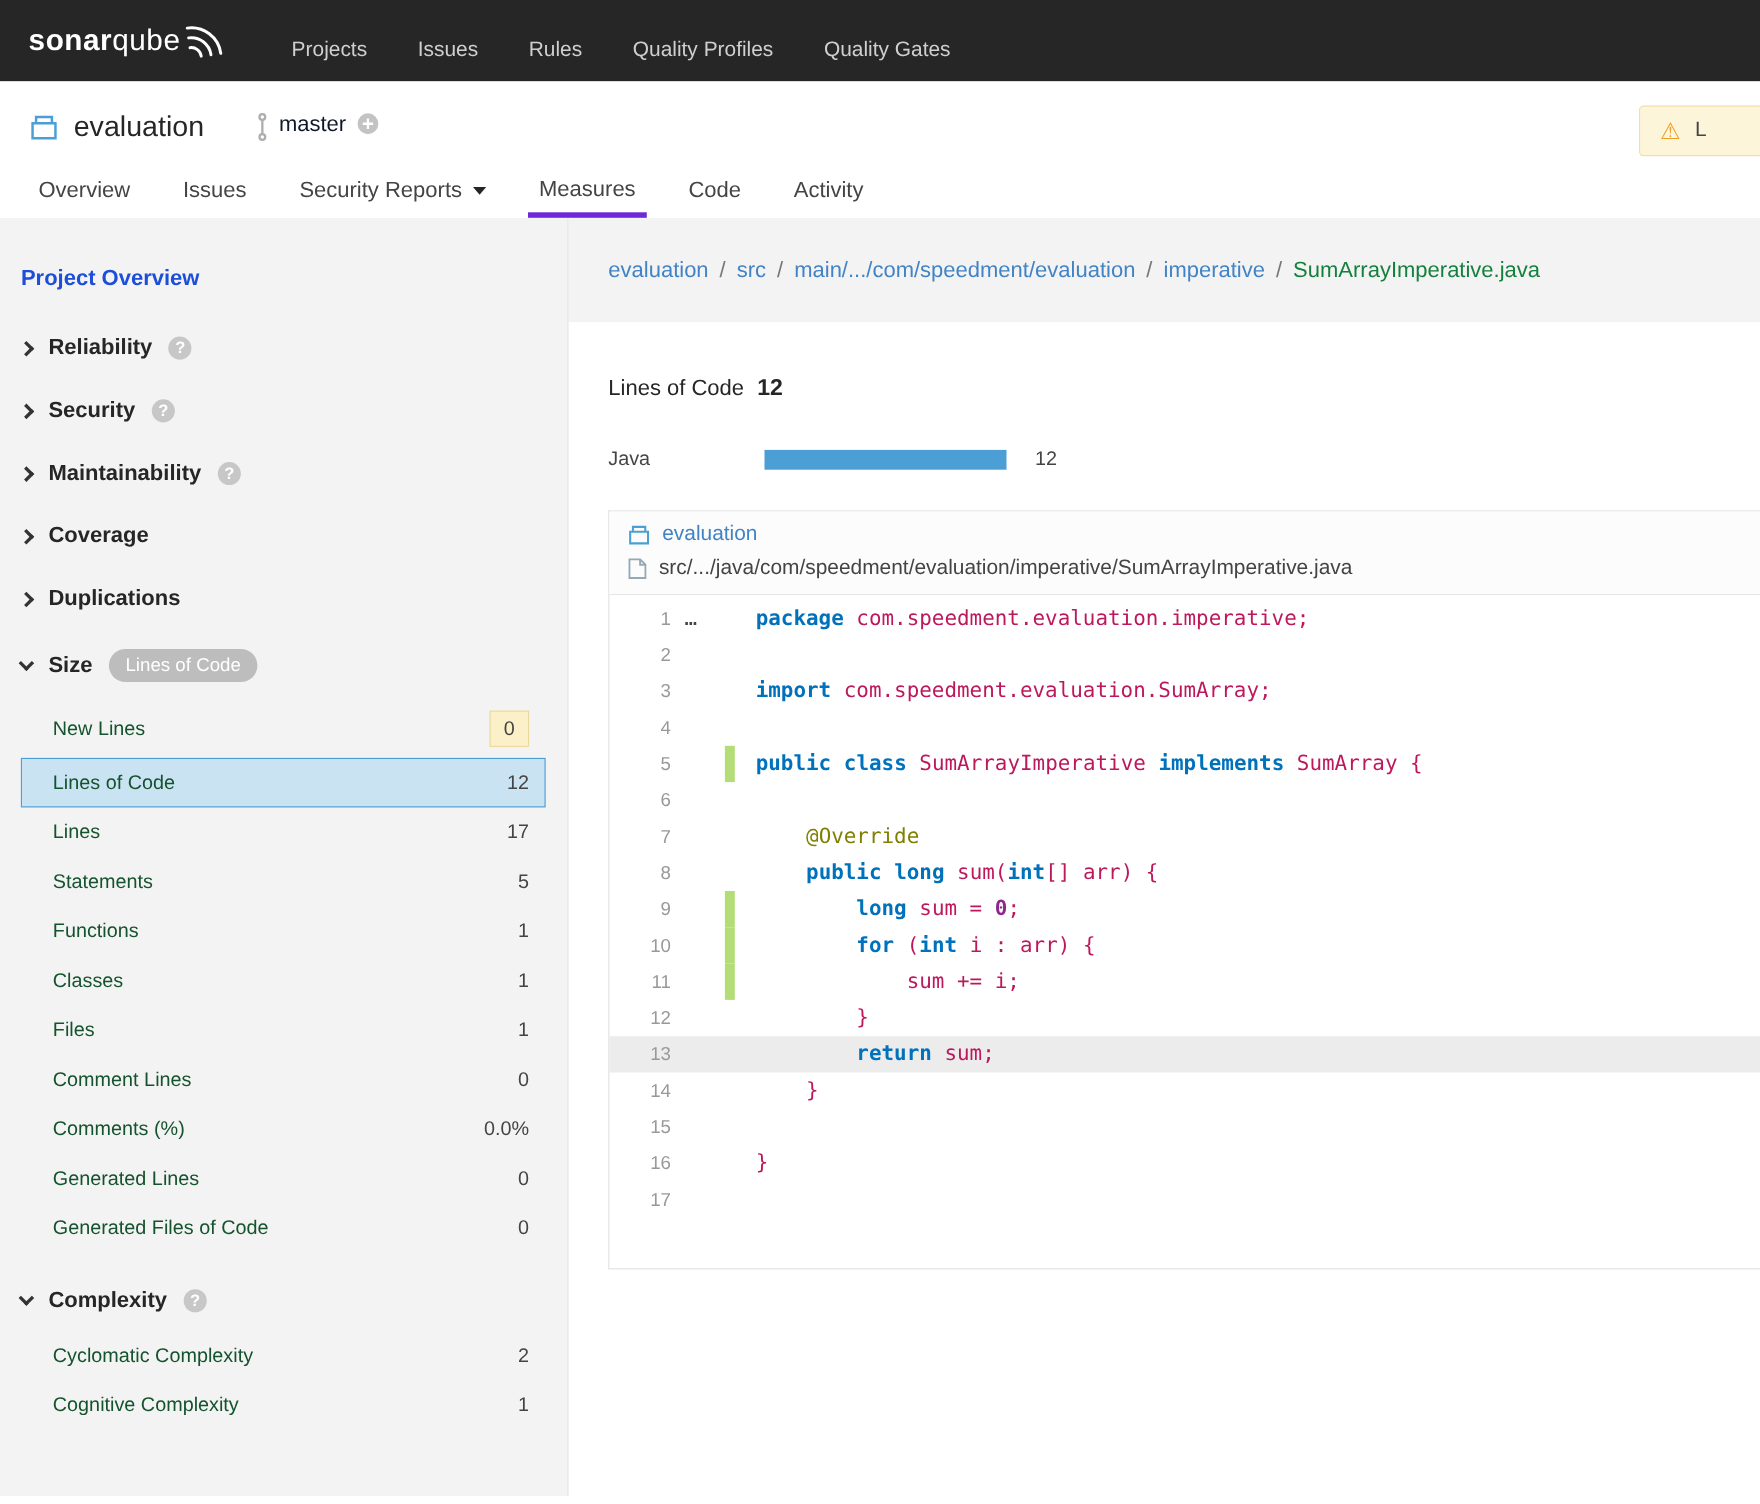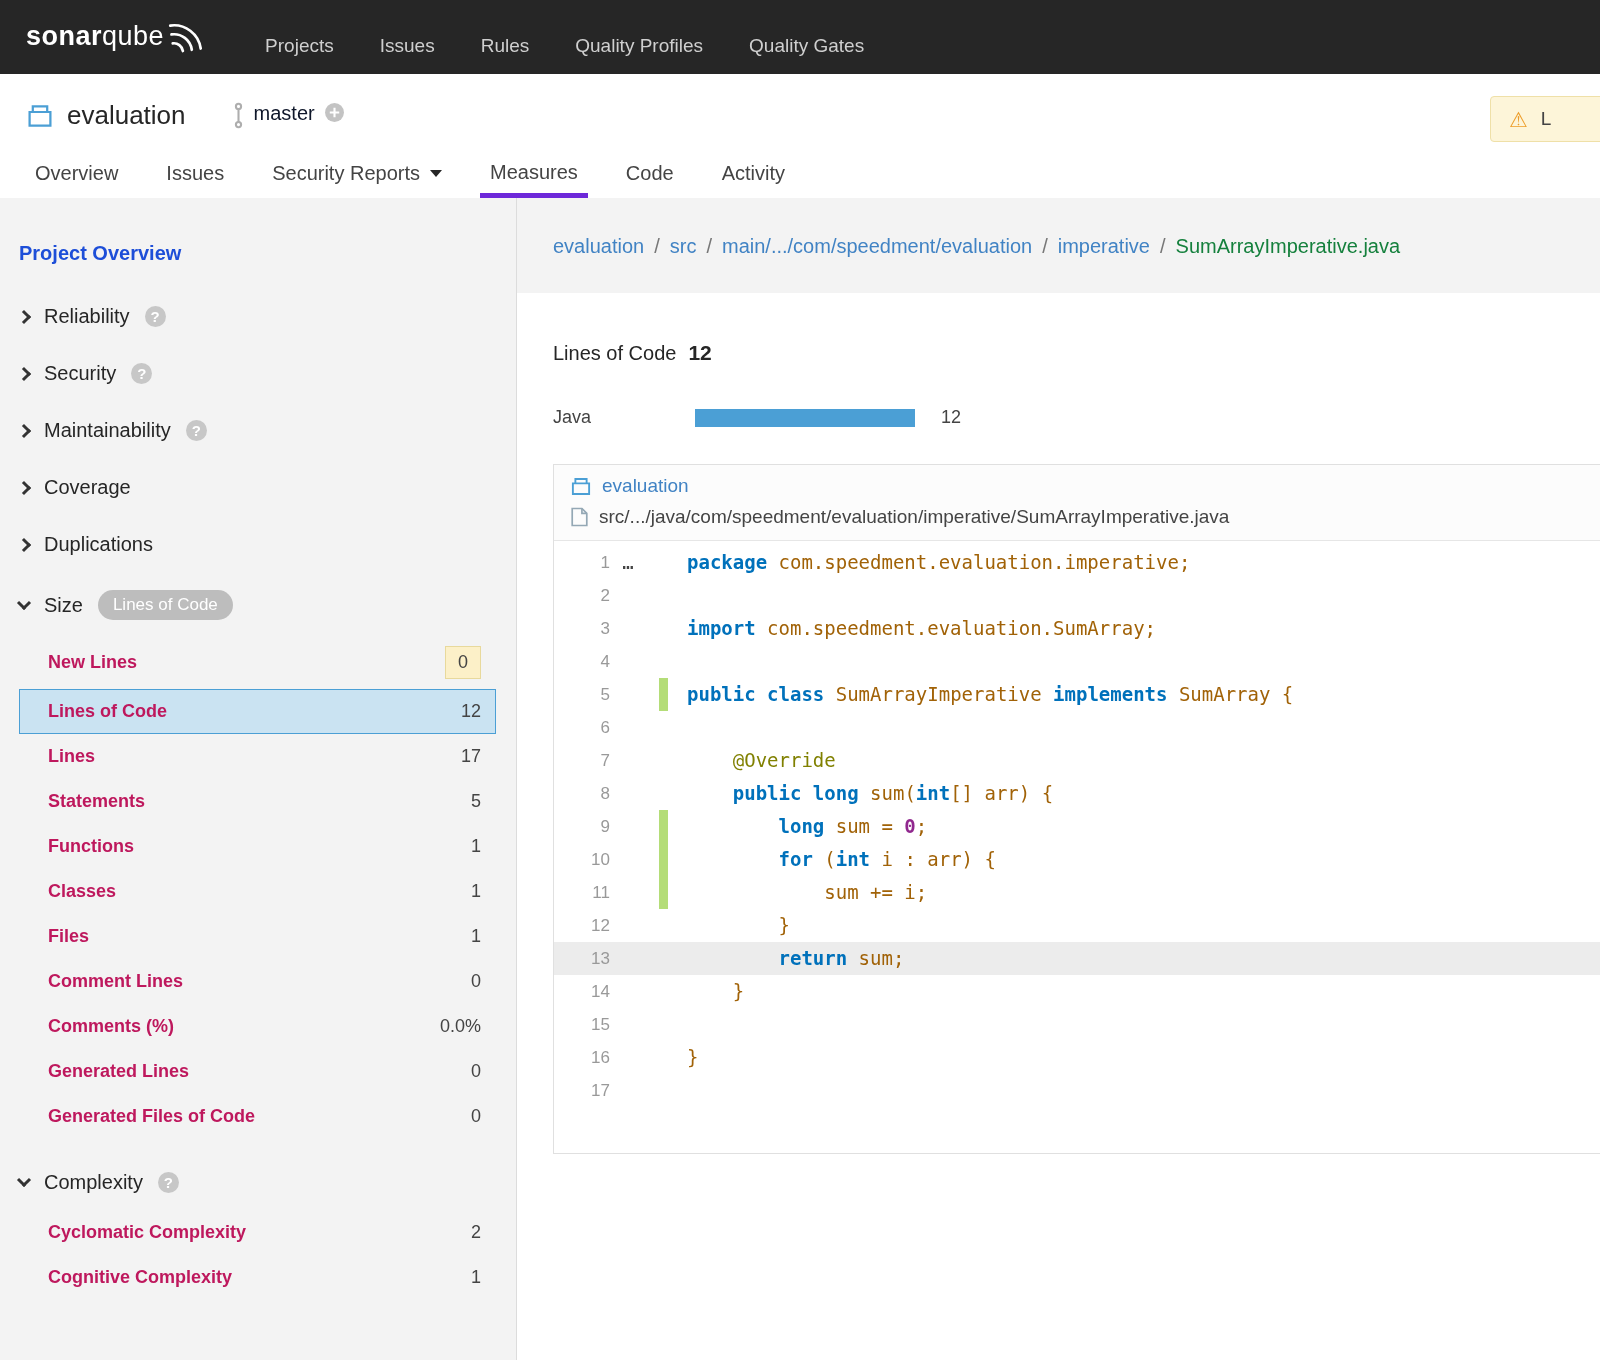--- a/index.html
+++ b/index.html
@@ -29,32 +29,32 @@
   .tab { font-size:20px; color:#444; padding:10px 10px 13px; margin:0 14px; position:relative; display:flex; align-items:center; }
   .tab.active { border-bottom:5px solid #6d28d9; padding-bottom:9px; }
   .caret { display:inline-block; margin-left:10px; border-left:6px solid transparent; border-right:6px solid transparent; border-top:7px solid #262626; }
 
   
   .content { display:flex; height:1162px; }
 
   .sidebar { width:517px; min-width:517px; background:#f3f3f3; border-right:1px solid #dcdcdc; padding:44px 20px 0 19px; overflow:hidden; }
   .sidebar-title { font-size:20px; font-weight:700; color:#1d4ed8; margin-bottom:24px; }
   .sec-head { display:flex; align-items:center; gap:15px; padding:16px 0; margin-top:2px; cursor:pointer; }
-  .sec-label { font-size:20px; font-weight:400; color:#262626; }
+  .sec-label { font-size:20px; font-weight:700; color:#262626; }
   .chev { display:inline-block; width:10px; height:10px; border-right:3px solid #333; border-bottom:3px solid #333; }
   .chev.right { transform:rotate(-45deg); }
   .chev.down  { transform:rotate(45deg); margin-top:-5px; }
   .sec-badge { background:#bdbdbd; color:#fff; font-size:17px; padding:5px 15px; border-radius:15px; }
   .help-icon { width:21px; height:21px; border-radius:50%; background:#c7c7c7; color:#fff; font-size:15px; font-weight:700;
                display:inline-flex; align-items:center; justify-content:center; cursor:pointer; }
   .m-list { margin-bottom:16px; }
   .m-row { display:flex; justify-content:space-between; align-items:center; padding:9px 14px 9px 28px; font-size:18px;
            color:#444; border:1px solid transparent; min-height:45px; cursor:pointer; }
   .m-row.selected { background:#cae3f2; border-color:#4b9fd5; }
-  .m-label { color:#be185d;font-weight:bold; }
+  .m-label { color:#14532d; }
   .m-value { color:#444; }
   .m-value.leak { background:#fcf0c8; border:1px solid #e8d99c; padding:5px 12px; }
 
   
   .main { flex:1; background:#fff; display:flex; flex-direction:column; min-width:0; }
   .crumbs { background:#f3f3f3; padding:37px 10px 35px 36px; font-size:20px; display:flex; gap:10px; white-space:nowrap; overflow:hidden; }
   .crumb.link { color:#4183c4; }
   .crumb.current { color:#15803d; }
   .crumb-sep { color:#777; }
 
@@ -77,21 +77,21 @@
   .c-row { display:flex; align-items:stretch; height:33px; line-height:33px; font-family:"DejaVu Sans Mono", monospace; font-size:19px; }
   .c-row.hl { background:#ececec;align-items:center; }
   .c-num { width:56px; text-align:right; color:#999; font-size:17px; font-family:"Liberation Sans", sans-serif; cursor:pointer; }
   .c-ell { width:36px; text-align:center; color:#444; cursor:pointer; }
   .c-cov { width:9px; margin-left:13px; }
   .c-cov.covered { background:#b4dd78; }
   .c-code { white-space:pre; padding-left:19px; color:#333; flex:1; }
   .t-k { color:#0071bb; font-weight:700; }
   .t-a { color:#808000; }
   .t-n { color:#90278e; font-weight:700; }
-  .t-p { color:#a16207; }
+  .t-p { color:#be185d; }
 </style>
 </head>
 <body>
 
 <header class="topnav">
   <div class="logo">
     <span class="lg-b">sonar</span>
       <span class="lg-l">qube</span>
     <svg width="38" height="36" viewBox="0 0 40 40" style="transform:rotate(-8deg)">
       <path d="M3 27 A10 10 0 0 1 13 37" fill="none" stroke="#fff" stroke-width="3" stroke-linecap="round"></path>

